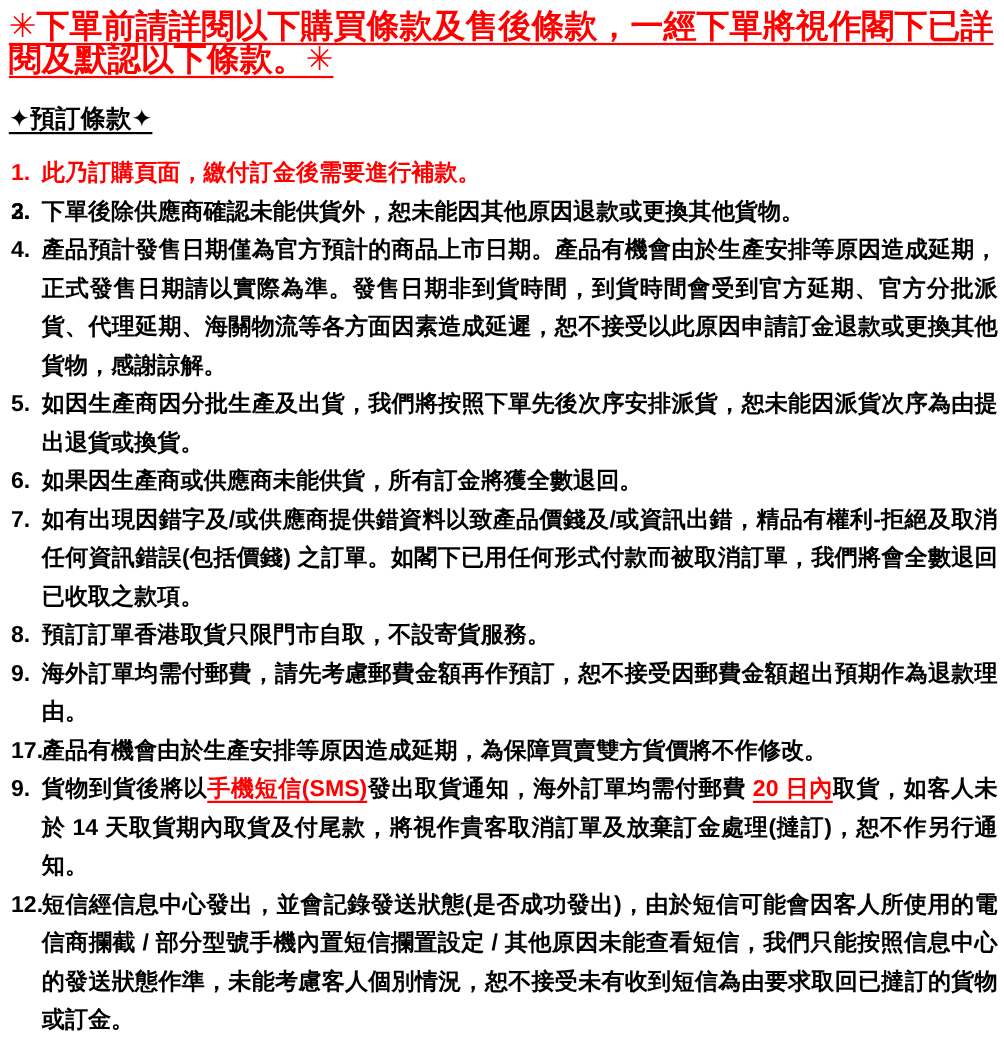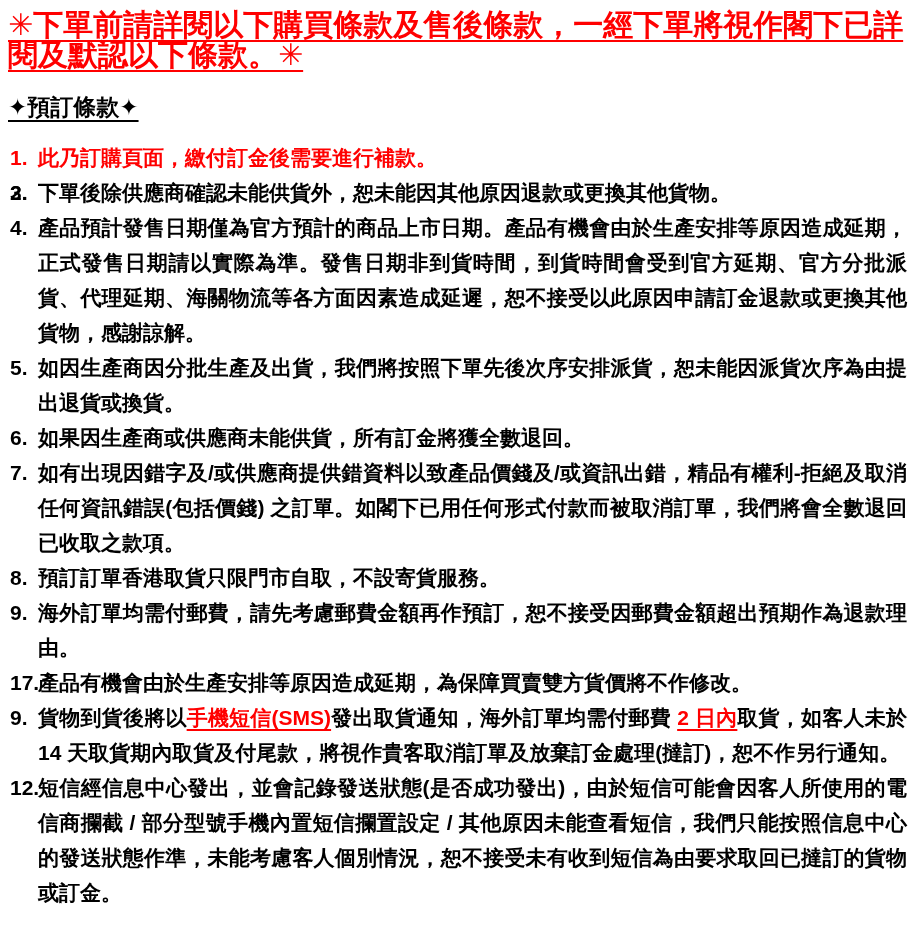--- a/index.html
+++ b/index.html
@@ -70,16 +70,16 @@
       <li class="term-row red"><span class="term-num">1.</span><span class="term-text"><span>此乃訂購頁面，繳付訂金後需要進行補款。</span></span></li>
       <li class="term-row"><span class="term-num">2.</span></li>
       <li class="term-row"><span class="term-num">3.</span><span class="term-text"><span>下單後除供應商確認未能供貨外，恕未能因其他原因退款或更換其他貨物。</span></span></li>
       <li class="term-row"><span class="term-num">4.</span><span class="term-text"><span>產品預計發售日期僅為官方預計的商品上市日期。產品有機會由於生產安排等原因造成延期，正式發售日期請以實際為準。發售日期非到貨時間，到貨時間會受到官方延期、官方分批派貨、代理延期、海關物流等各方面因素造成延遲，恕不接受以此原因申請訂金退款或更換其他貨物，感謝諒解。</span></span></li>
       <li class="term-row"><span class="term-num">5.</span><span class="term-text"><span>如因生產商因分批生產及出貨，我們將按照下單先後次序安排派貨，恕未能因派貨次序為由提出退貨或換貨。</span></span></li>
       <li class="term-row"><span class="term-num">6.</span><span class="term-text"><span>如果因生產商或供應商未能供貨，所有訂金將獲全數退回。</span></span></li>
       <li class="term-row"><span class="term-num">7.</span><span class="term-text"><span>如有出現因錯字及/或供應商提供錯資料以致產品價錢及/或資訊出錯，精品有權利-拒絕及取消任何資訊錯誤(包括價錢) 之訂單。如閣下已用任何形式付款而被取消訂單，我們將會全數退回已收取之款項。</span></span></li>
       <li class="term-row"><span class="term-num">8.</span><span class="term-text"><span>預訂訂單香港取貨只限門市自取，不設寄貨服務。</span></span></li>
       <li class="term-row"><span class="term-num">9.</span><span class="term-text"><span>海外訂單均需付郵費，請先考慮郵費金額再作預訂，恕不接受因郵費金額超出預期作為退款理由。</span></span></li>
       <li class="term-row"><span class="term-num">17.</span><span class="term-text"><span>產品有機會由於生產安排等原因造成延期，為保障買賣雙方貨價將不作修改。</span></span></li>
-      <li class="term-row"><span class="term-num">9.</span><span class="term-text"><span>貨物到貨後將以</span><span class="seg-red-underline">手機短信(SMS)</span><span>發出取貨通知，海外訂單均需付郵費 </span><span class="seg-red-underline">2 日內</span><span>取貨，如客人未於 14 天取貨期內取貨及付尾款，將視作貴客取消訂單及放棄訂金處理(撻訂)，恕不作另行通知。</span></span></li>
+      <li class="term-row"><span class="term-num">9.</span><span class="term-text"><span>貨物到貨後將以</span><span class="seg-red-underline">手機短信(SMS)</span><span>發出取貨通知，海外訂單均需付郵費 </span><span class="seg-red-underline">20 日內</span><span>取貨，如客人未於 14 天取貨期內取貨及付尾款，將視作貴客取消訂單及放棄訂金處理(撻訂)，恕不作另行通知。</span></span></li>
       <li class="term-row"><span class="term-num">12.</span><span class="term-text"><span>短信經信息中心發出，並會記錄發送狀態(是否成功發出)，由於短信可能會因客人所使用的電信商攔截 / 部分型號手機內置短信攔置設定 / 其他原因未能查看短信，我們只能按照信息中心的發送狀態作準，未能考慮客人個別情況，恕不接受未有收到短信為由要求取回已撻訂的貨物或訂金。</span></span></li>
     </ol>
 </div>
 
 </body></html>

